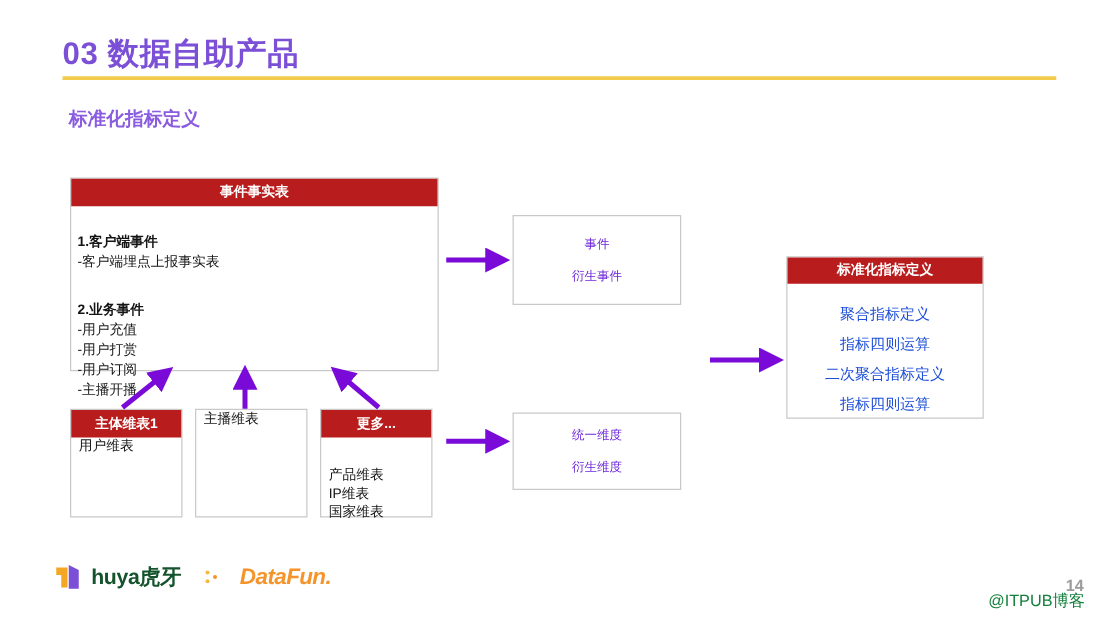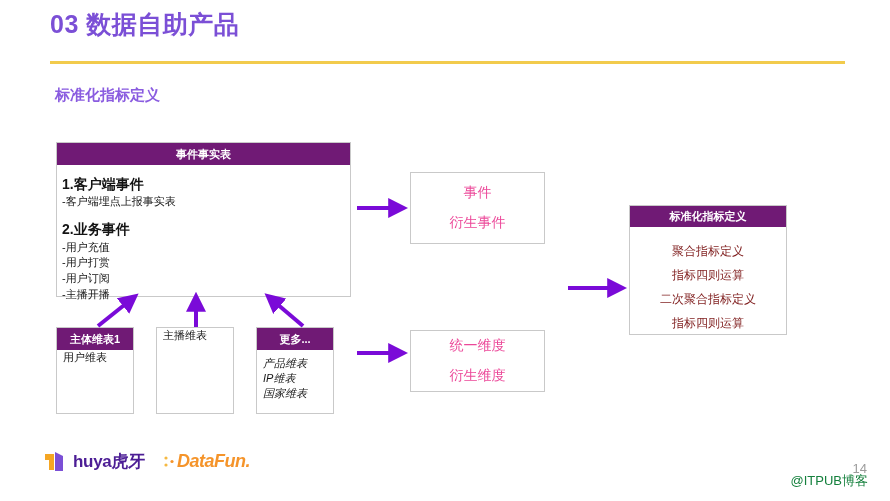--- a/index.html
+++ b/index.html
@@ -15,21 +15,21 @@
     width: 890px;
     height: 501px;
     background: #ffffff;
     overflow: hidden;
   }
 
   
   .slide-title {
     position: absolute;
     left: 50px;
-    top: 8px;
+    top: 26px;
     font-size: 25px;
     font-weight: bold;
     color: #7b4fd6;
     letter-spacing: 0.5px;
     white-space: nowrap;
   }
   .title-rule {
     position: absolute;
     left: 50px;
     top: 61px;
@@ -50,83 +50,84 @@
   
   .box {
     position: absolute;
     box-sizing: border-box;
     background: #ffffff;
     border: 1px solid #c9c9c9;
   }
   .box-header {
     box-sizing: border-box;
     width: 100%;
-    background: #701a75;
+    background: #b91c1c;
     color: #ffffff;
     font-size: 11px;
     font-weight: bold;
     text-align: center;
     line-height: 22px;
     height: 22px;
     overflow: hidden;
     white-space: nowrap;
   }
   .box-body {
     box-sizing: border-box;
     padding: 7px 6px 5px 6px;
     color: #141414;
     font-size: 11px;
     line-height: 1.45;
   }
   .box-body .strong {
     font-weight: bold;
-    font-size: 14px;
+    font-size: 11px;
+    margin-top: 13px;
   }
   .box-body .gap {
     height: 9px;
   }
 
   
   #fact-table {
     left: 56px;
     top: 142px;
     width: 295px;
     height: 155px;
   }
   #fact-table .box-body {
     padding-left: 5px;
     padding-top: 9px;
   }
 
   
   .dim-box {
     top: 327px;
-    width: 78px;
+    width: 90px;
     height: 87px;
   }
   #dim-1 { left: 56px; }
   #dim-2 { left: 156px; }
   #dim-3 { left: 256px; }
   .dim-box .box-body {
     padding-top: 0;
     font-size: 11px;
     line-height: 1.35;
   }
-  #dim-3 .box-body { padding-top: 6px; font-style: italic; }
+  #dim-3 .box-body { padding-top: 23px; }
 
   
   .plain-box {
     display: flex;
     flex-direction: column;
     align-items: center;
     justify-content: center;
   }
   .plain-box .line {
-    font-size: 14px;
-    color: #ec4899;
+    font-size: 10px;
+    color: #6d28d9;
     margin: 6px 0;
     white-space: nowrap;
   }
   #events-box {
     left: 410px;
     top: 172px;
     width: 135px;
     height: 72px;
   }
   #dims-box {
@@ -147,21 +148,21 @@
     height: 21px;
     line-height: 21px;
     font-size: 11px;
   }
   #metric-box .metric-list {
     padding-top: 9px;
     text-align: center;
   }
   #metric-box .metric-list .line {
     font-size: 12px;
-    color: #7f1d1d;
+    color: #1d4ed8;
     margin: 7px 0;
     white-space: nowrap;
   }
 
   
   .arrow-svg {
     position: absolute;
     overflow: visible;
   }
 
@@ -175,42 +176,42 @@
     gap: 18px;
   }
   .huya-logo {
     display: flex;
     align-items: center;
     gap: 5px;
   }
   .huya-text {
     font-size: 17px;
     font-weight: bold;
-    color: #4c1d95;
+    color: #14532d;
     letter-spacing: -0.3px;
   }
   .datafun-logo {
     display: flex;
     align-items: center;
-    gap: 0;
+    gap: 15px;
   }
   .datafun-text {
     font-size: 18px;
     font-weight: bold;
     color: #f5942a;
     font-style: italic;
     letter-spacing: -0.5px;
   }
 
   #page-number {
     position: absolute;
     right: 23px;
     top: 461px;
     font-size: 13px;
-    font-weight: normal;
+    font-weight: bold;
     color: #9c9c9c;
   }
   #watermark {
     position: absolute;
     right: 22px;
     top: 472px;
     font-size: 13px;
     color: #15803d;
     white-space: nowrap;
   }

